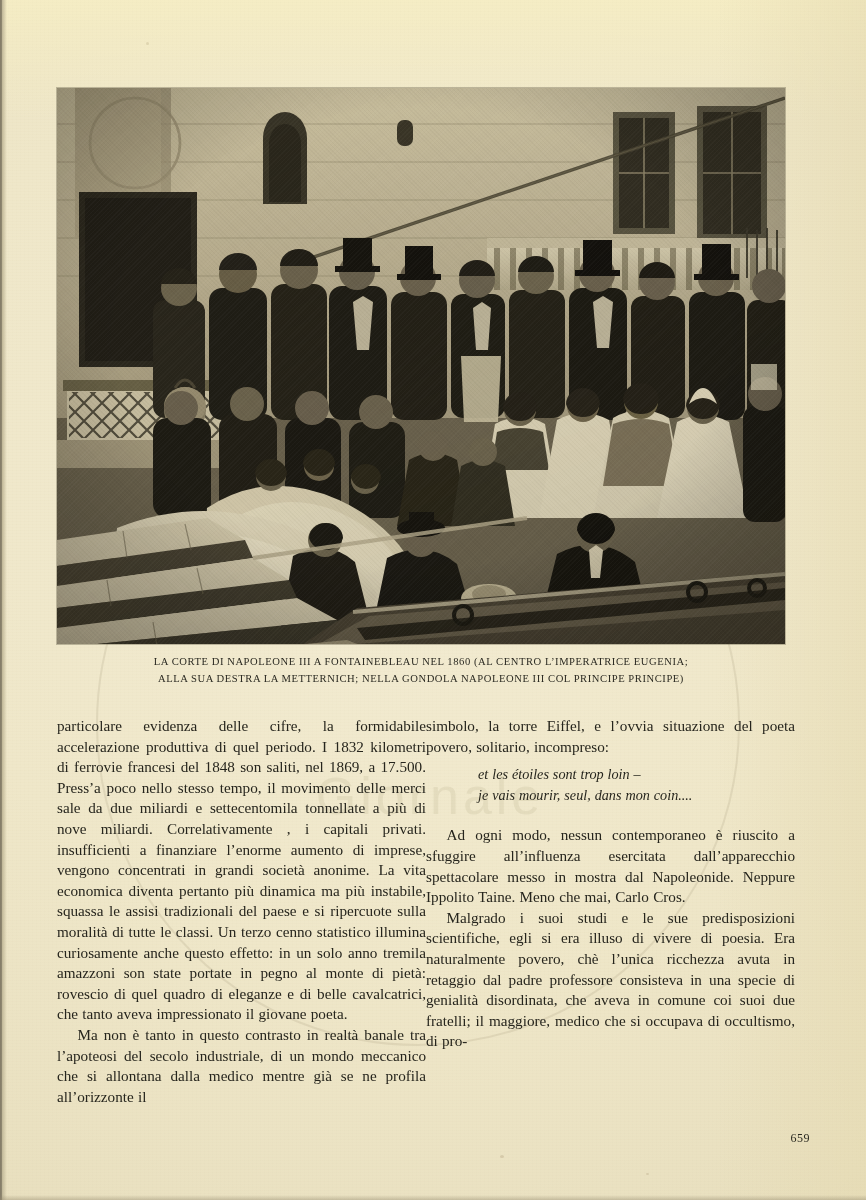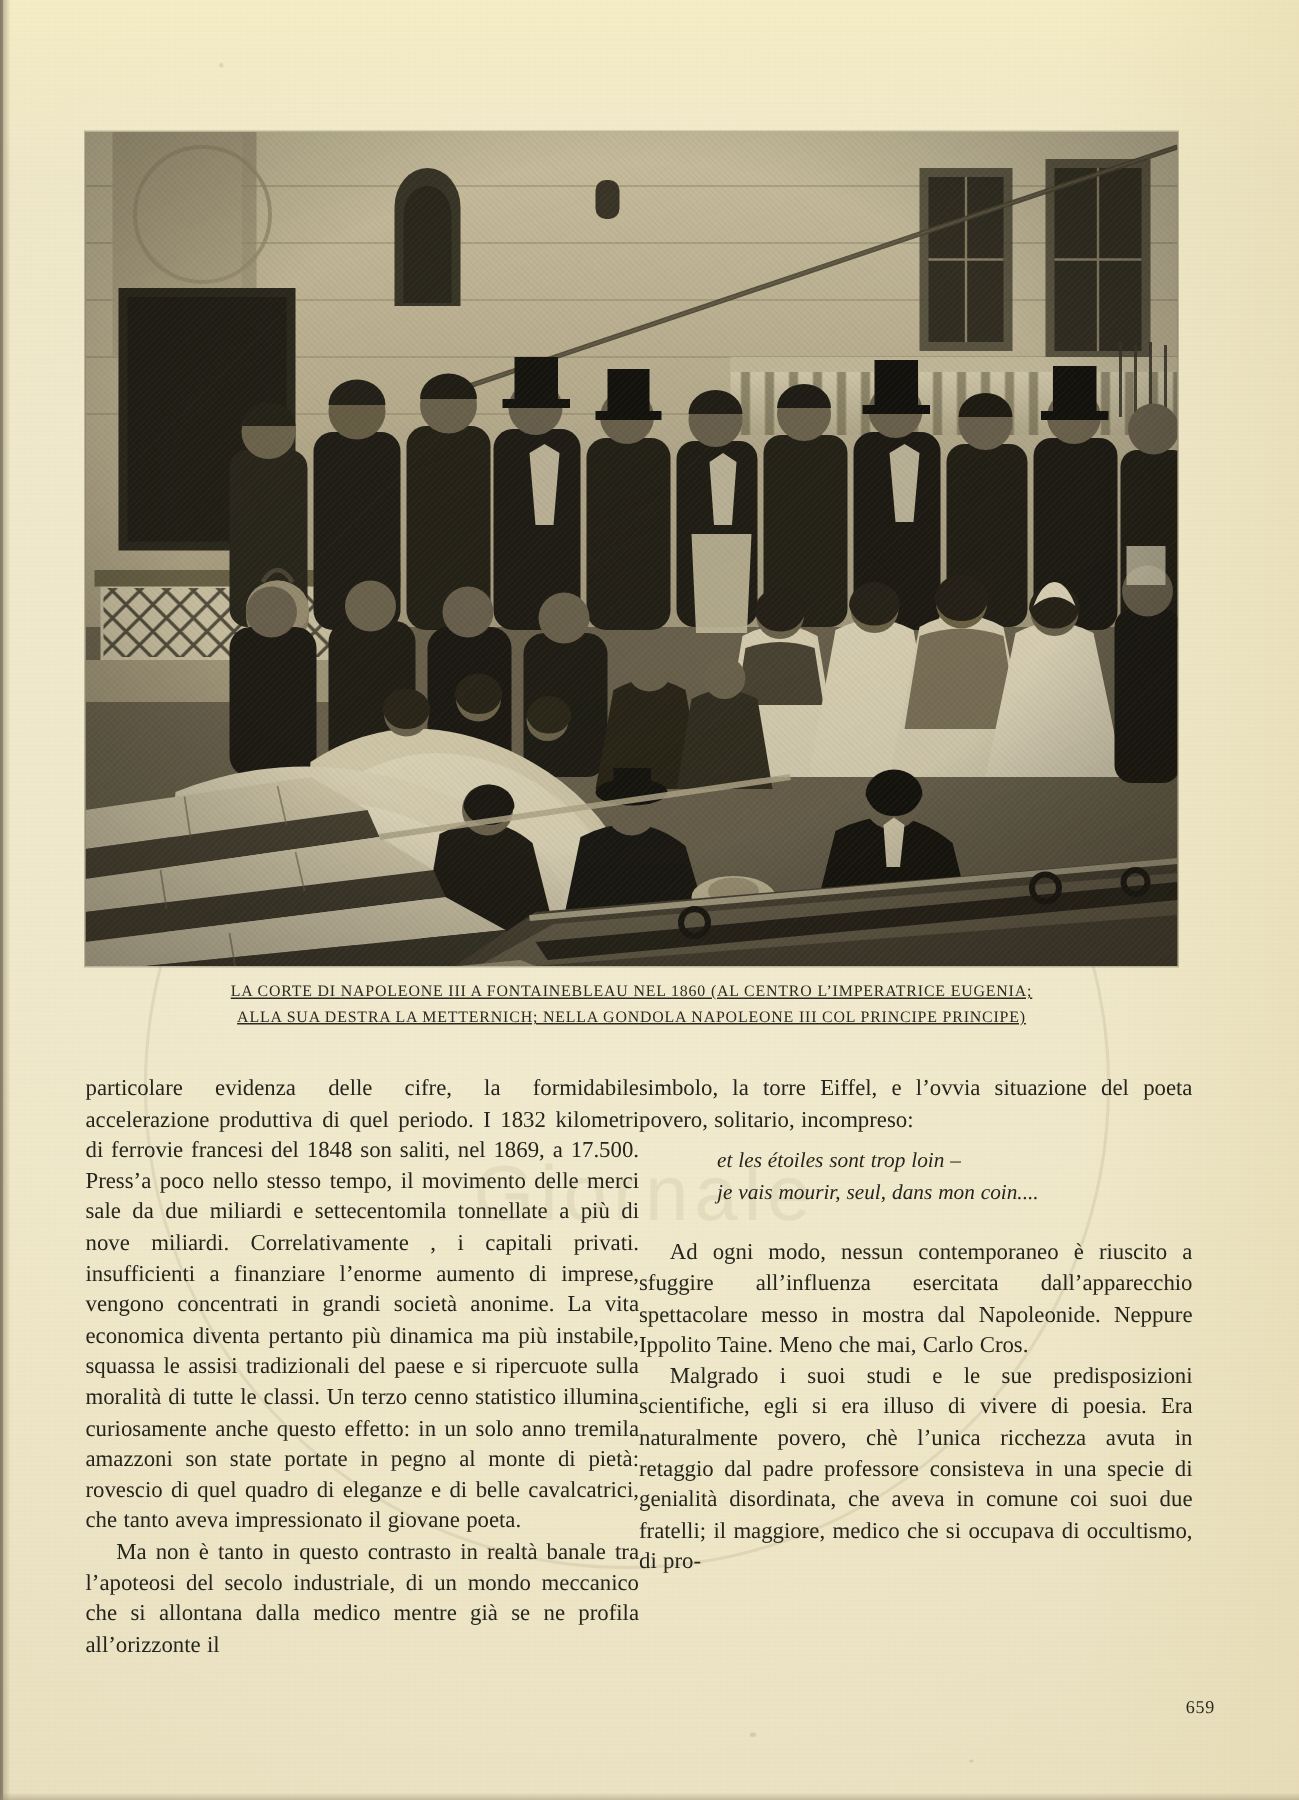--- a/index.html
+++ b/index.html
@@ -121,21 +121,20 @@
     position: absolute;
     left: 57px;
     top: 653px;
     width: 728px;
     text-align: center;
     font-family: "Liberation Serif", serif;
     font-size: 10.6px;
     letter-spacing: 0.55px;
     line-height: 17px;
     color: #2b2a22;
-    text-decoration: underline;
   }
   .caption-line { display: block; white-space: nowrap; }
 
   
   .columns {
     position: absolute;
     left: 57px;
     top: 716px;
     width: 752px;
     height: 400px;

